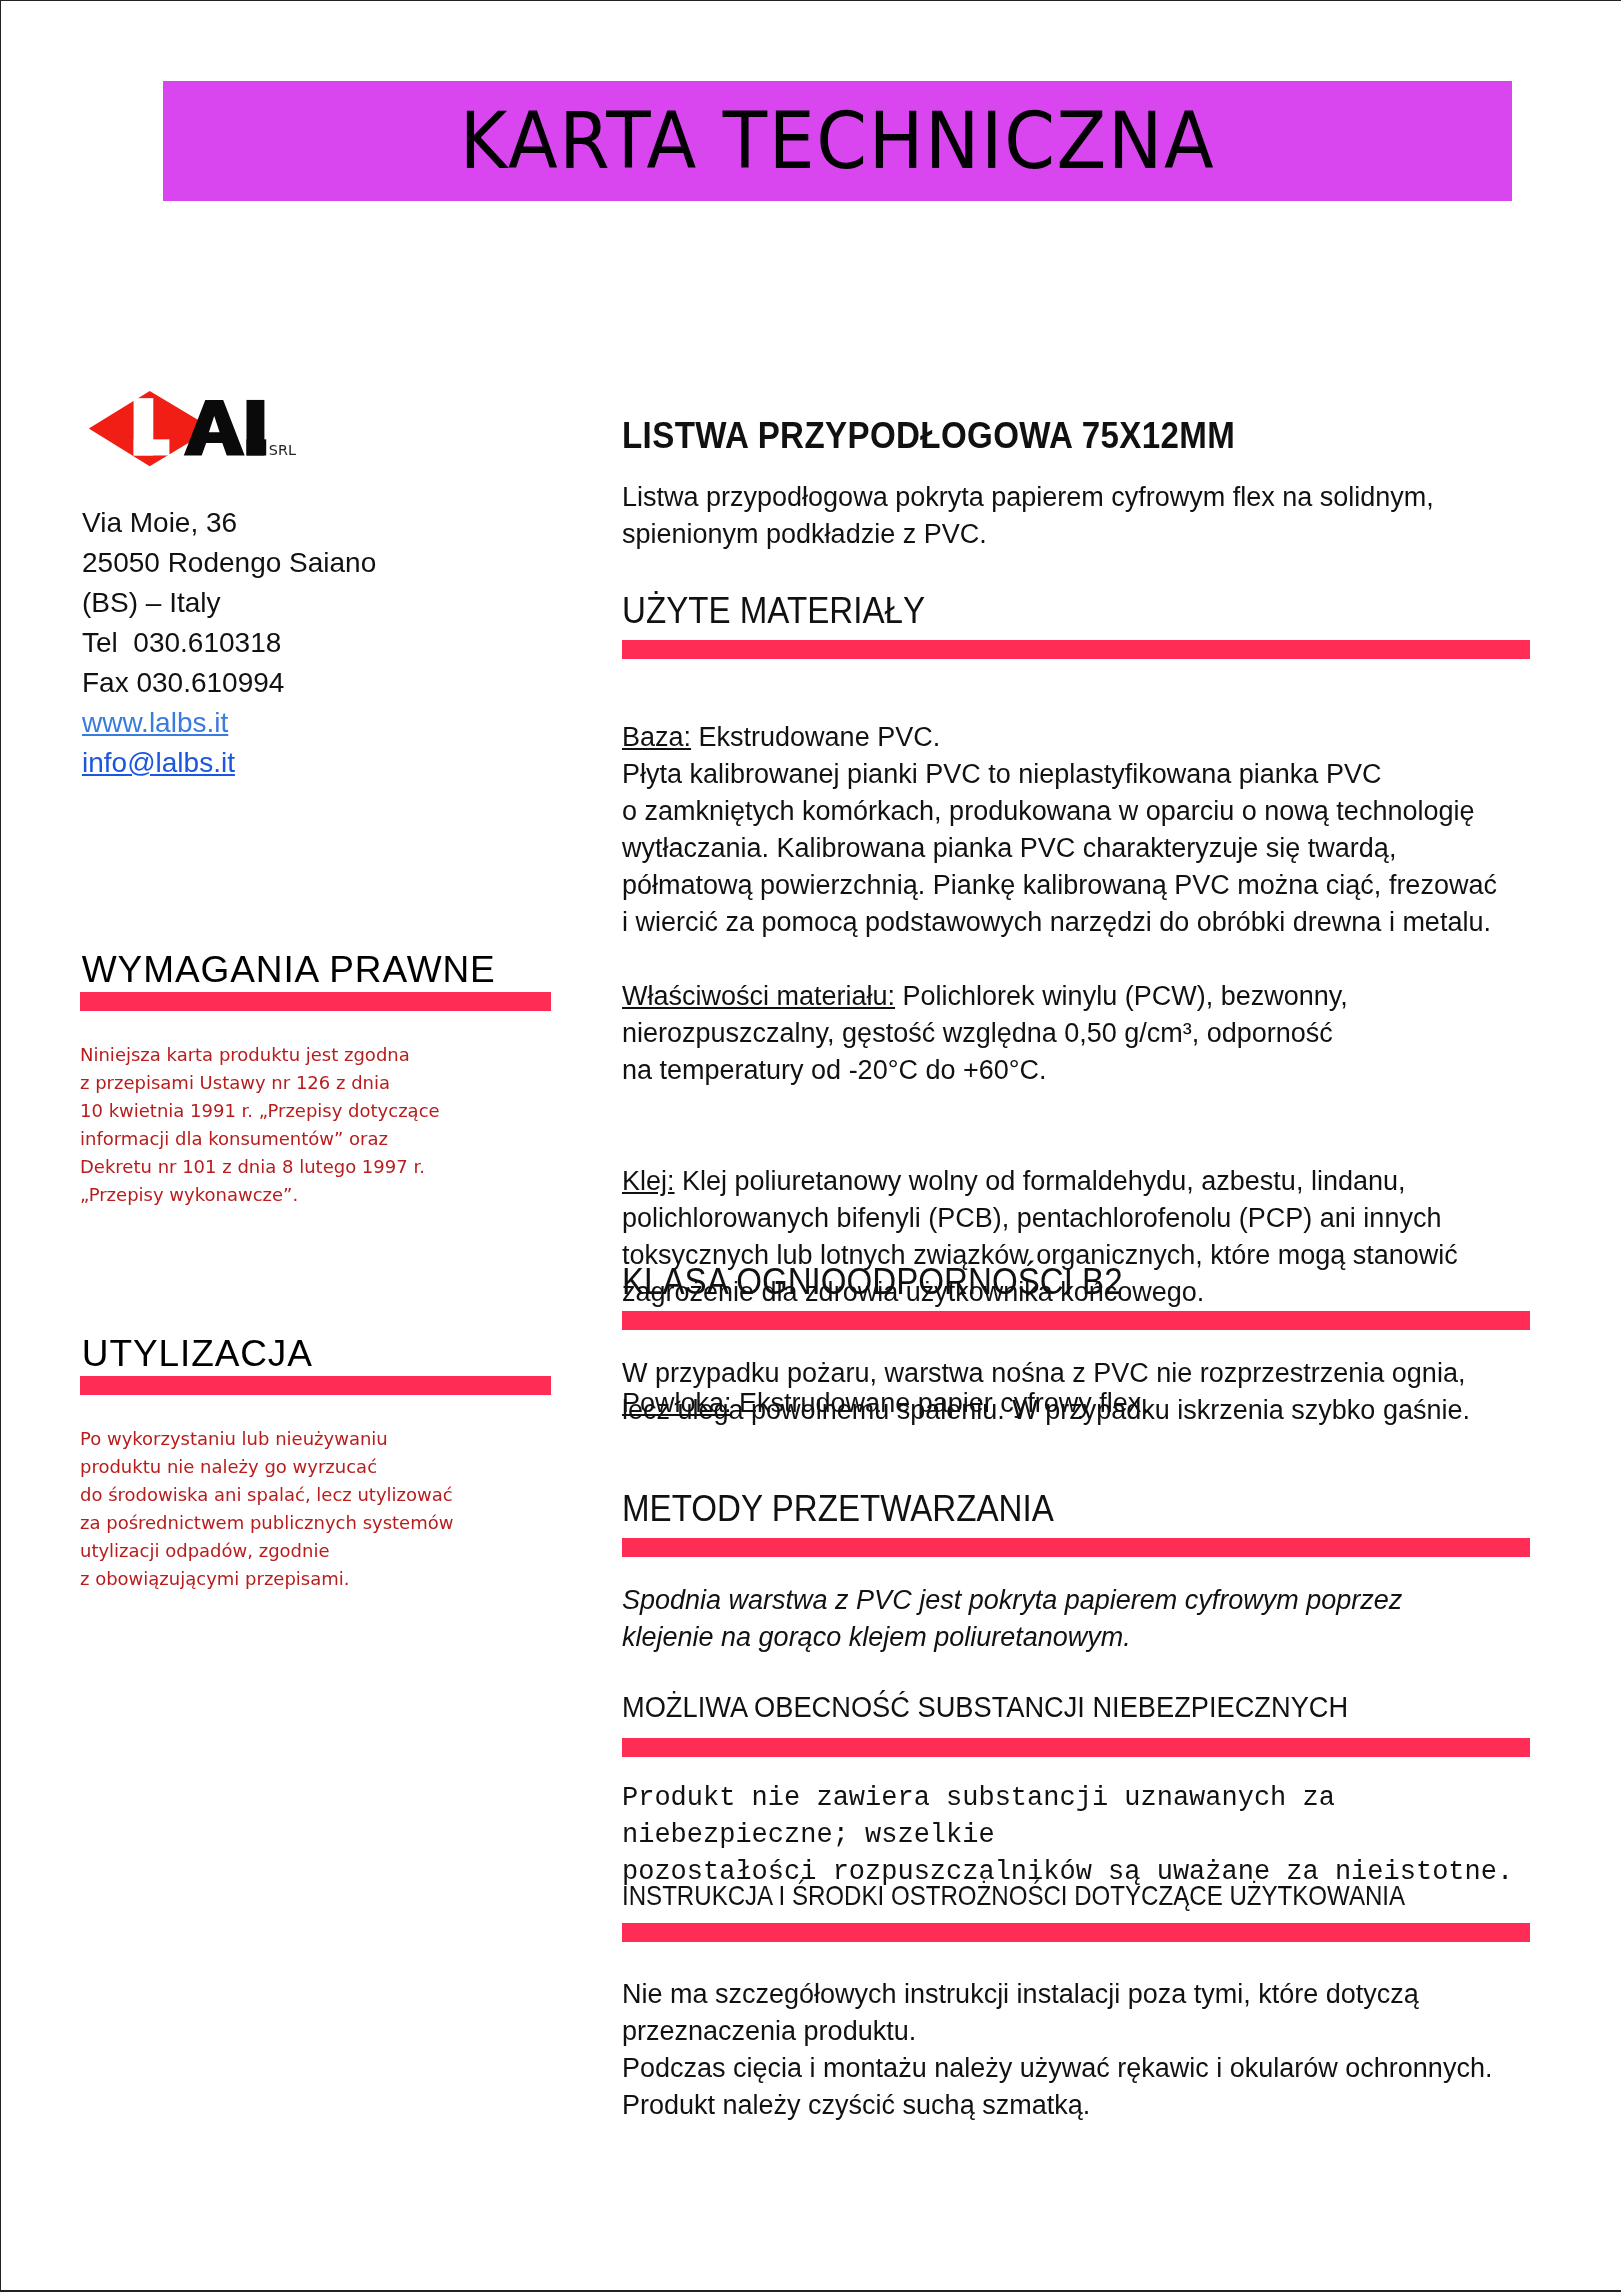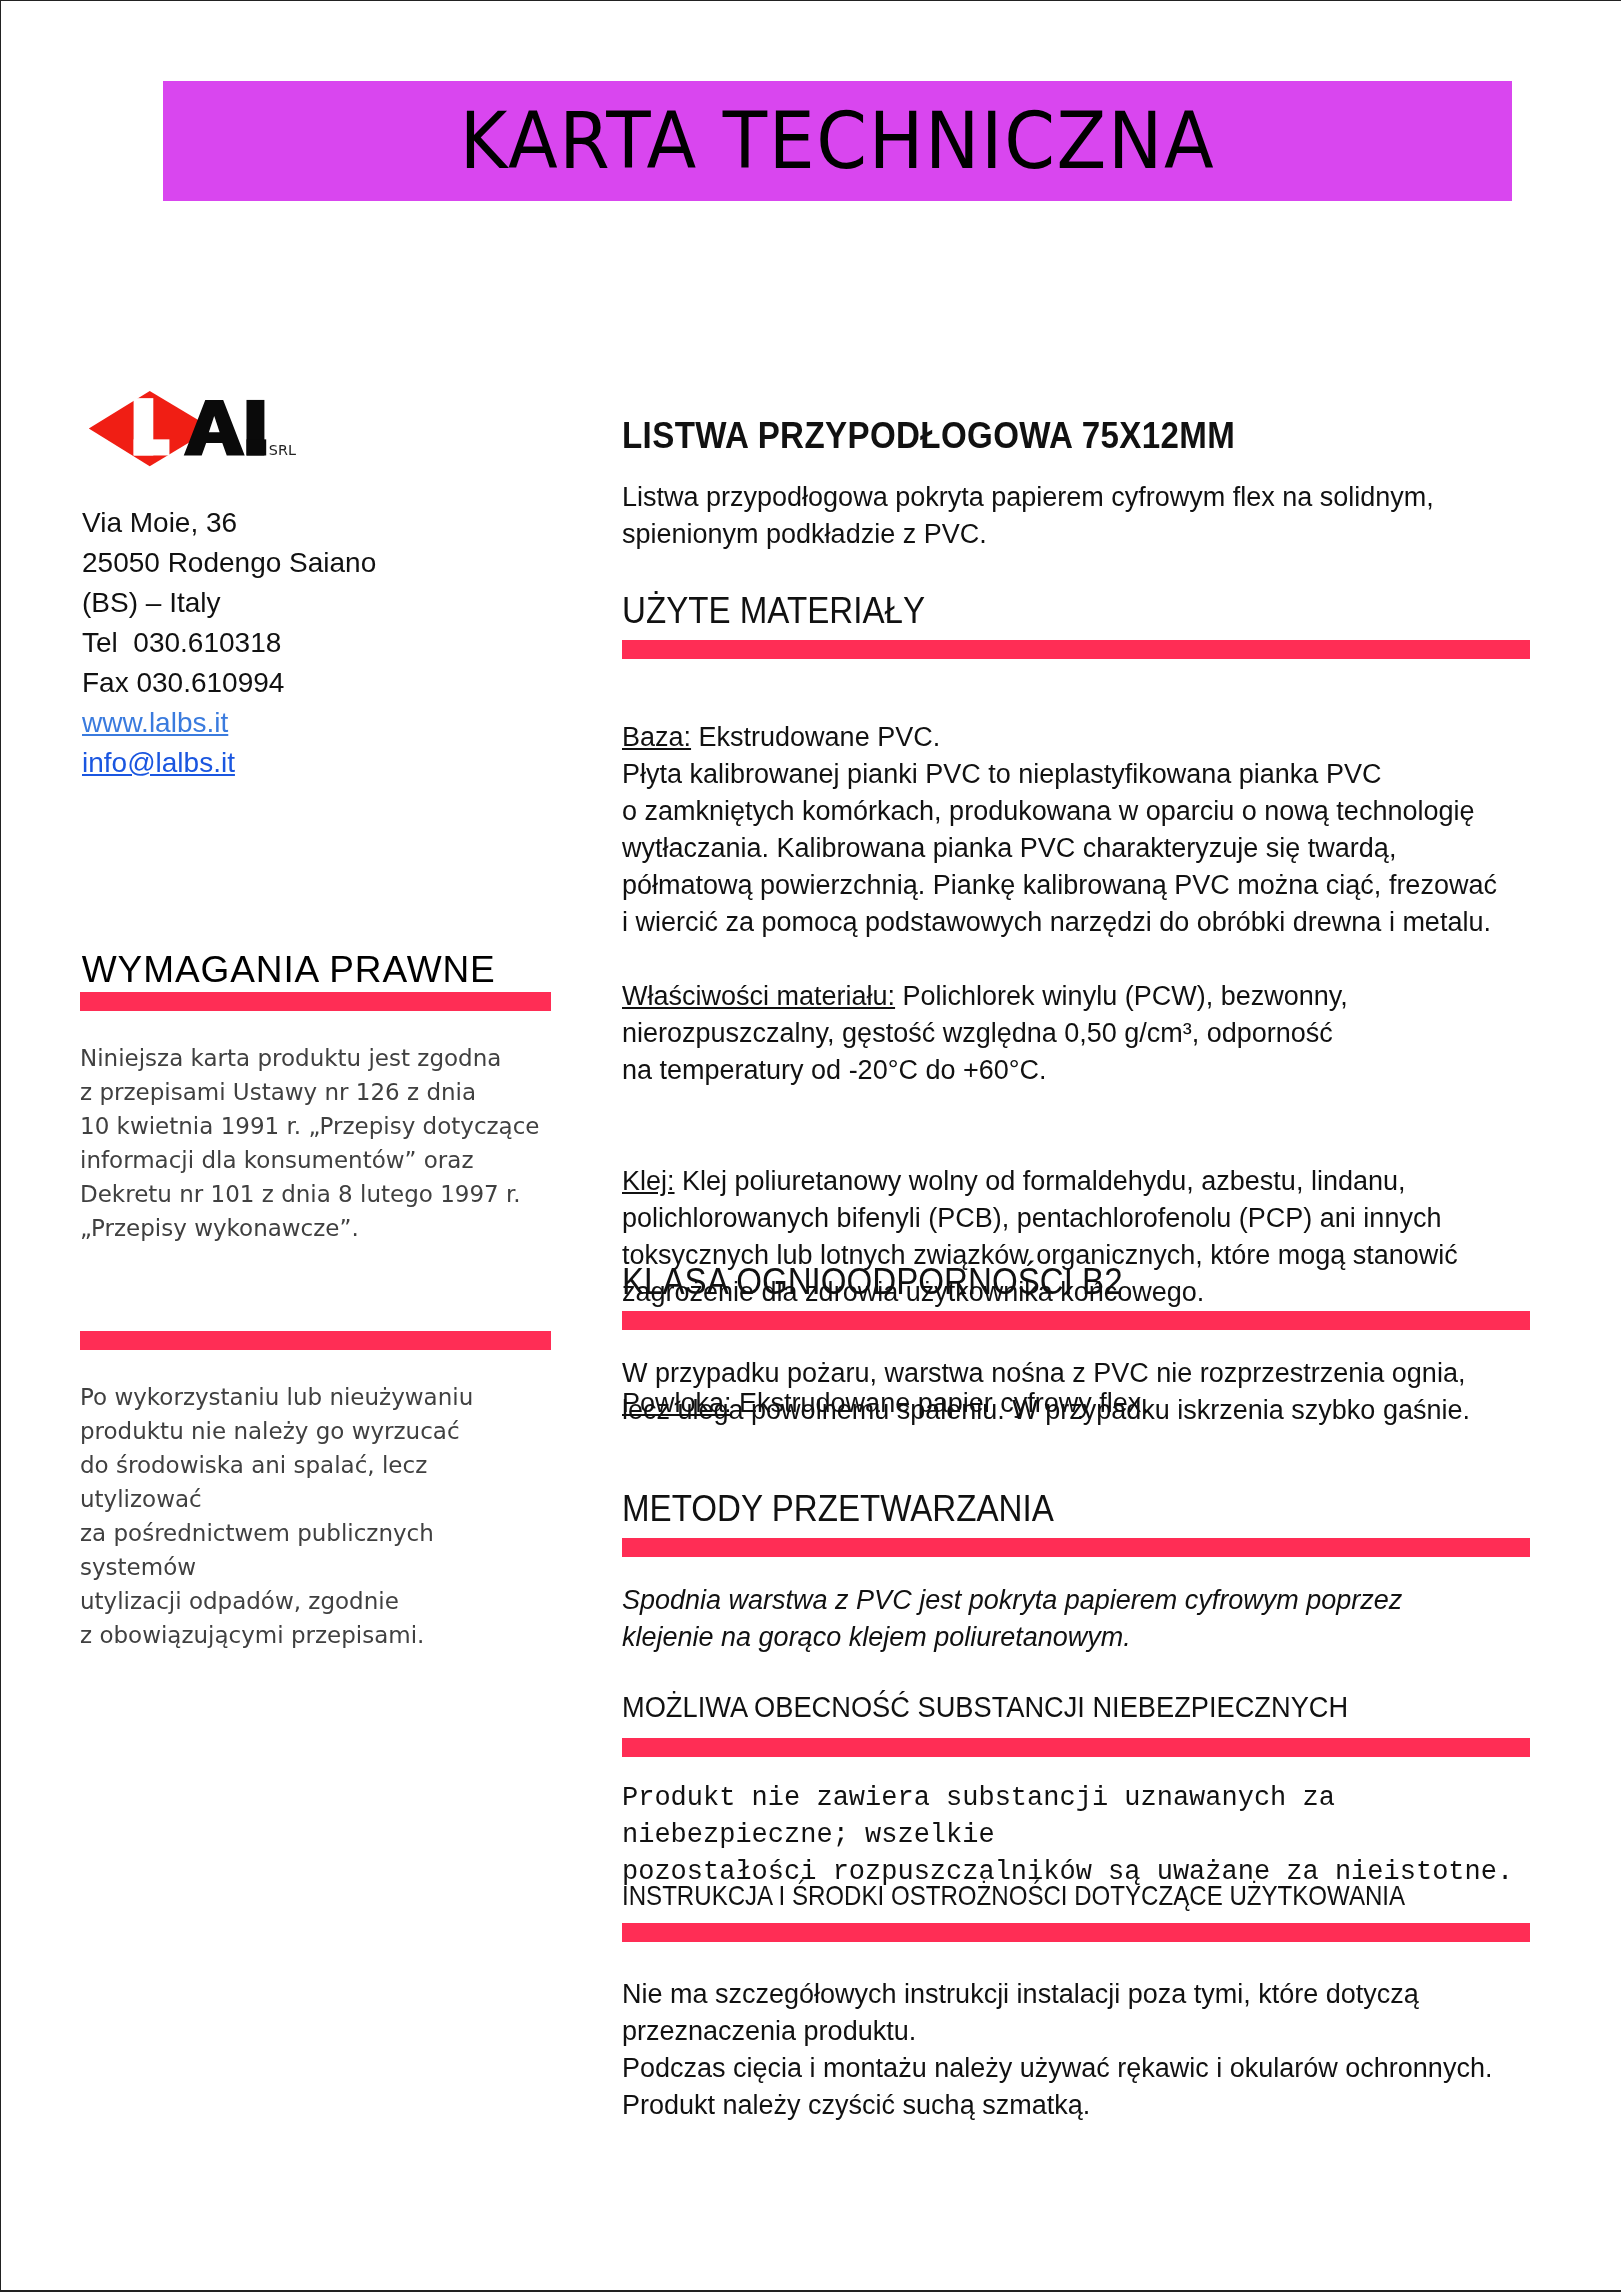--- a/index.html
+++ b/index.html
@@ -22,21 +22,21 @@
   .address { position: absolute; left: 81px; top: 502px; font-family: "Liberation Sans", sans-serif; font-size: 28px; line-height: 40px; color: #111; }
   .address a { color: #1a56e0; text-decoration: underline; }
   .address .web { color: #3a7bde; }
   .left-section { position: absolute; left: 79px; width: 471px; }
   .left-heading {
     font-family: Liberation Sans, sans-serif; font-size: 37px; letter-spacing: 0.9px; color: #000;
     padding-left: 1.8px; line-height: 45px;
   }
   .bar { background: #ff2d55; height: 19px; width: 100%; }
   .left-body {
-    font-family: "DejaVu Sans", sans-serif; font-size: 23px; line-height: 34px; color: #404040;
+    font-family: "DejaVu Sans", sans-serif; font-size: 18px; line-height: 28px; color: #b91c1c;
     margin-top: 34px; white-space: pre-line;
   }
   
   .right { position: absolute; left: 621px; width: 908px; }
   .product-title { font-family: "Liberation Sans", sans-serif; font-weight: bold; font-size: 36px; letter-spacing: 0.4px; color: #111; transform: scaleX(0.92); transform-origin: left; white-space: nowrap; }
   .rt-body { font-family: "Liberation Sans", sans-serif; font-size: 27px; line-height: 37px; color: #111; white-space: pre-line; }
   .rt-heading { font-family: "Liberation Sans", sans-serif; font-size: 36px; color: #111; white-space: nowrap; transform: scaleX(0.92); transform-origin: left; display: block; line-height: 41px; }
   .rt-heading.small { font-size: 29.6px; }
   .rt-heading.xsmall { font-size: 28px; transform: scaleX(0.86); }
   .u { text-decoration: underline; text-align: right; }
@@ -77,20 +77,21 @@
     <div class="bar"></div>
     <div class="left-body" style="margin-top:30px;">Niniejsza karta produktu jest zgodna
 z przepisami Ustawy nr 126 z dnia
 10 kwietnia 1991 r. „Przepisy dotyczące
 informacji dla konsumentów” oraz
 Dekretu nr 101 z dnia 8 lutego 1997 r.
 „Przepisy wykonawcze”.</div>
   </div>
 
   <div class="left-section" style="top:1330px;">
+    <div class="left-heading">UTYLIZACJA</div>
     <div class="bar"></div>
     <div class="left-body" style="margin-top:30px;">Po wykorzystaniu lub nieużywaniu
 produktu nie należy go wyrzucać
 do środowiska ani spalać, lecz utylizować
 za pośrednictwem publicznych systemów
 utylizacji odpadów, zgodnie
 z obowiązującymi przepisami.</div>
   </div>
 
   <div class="right" style="top:414px;">

